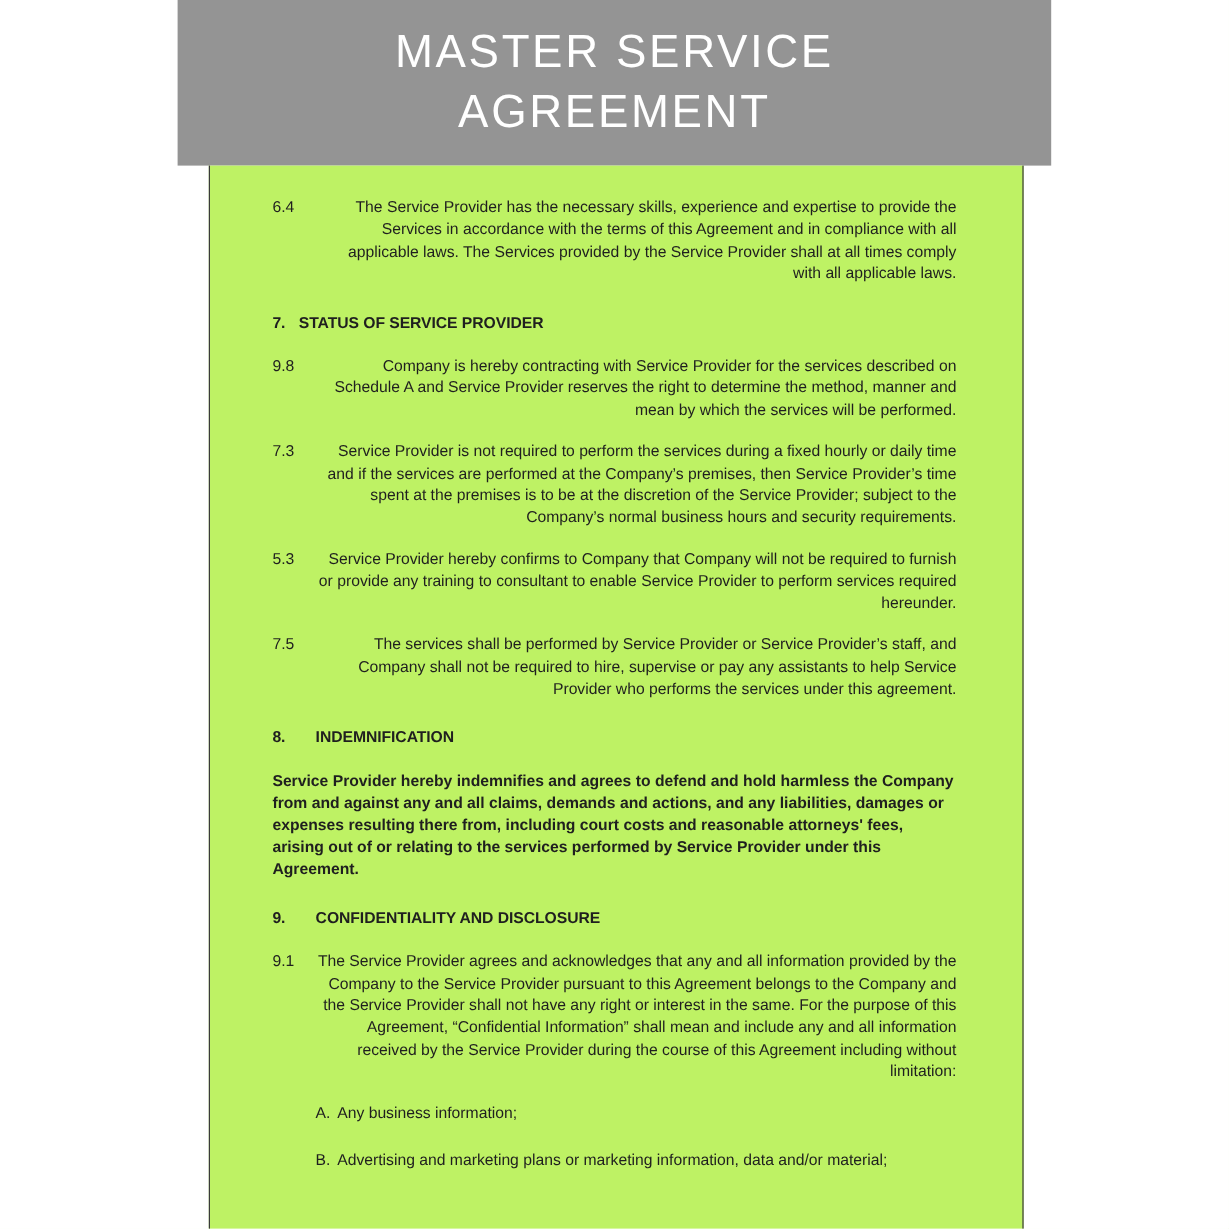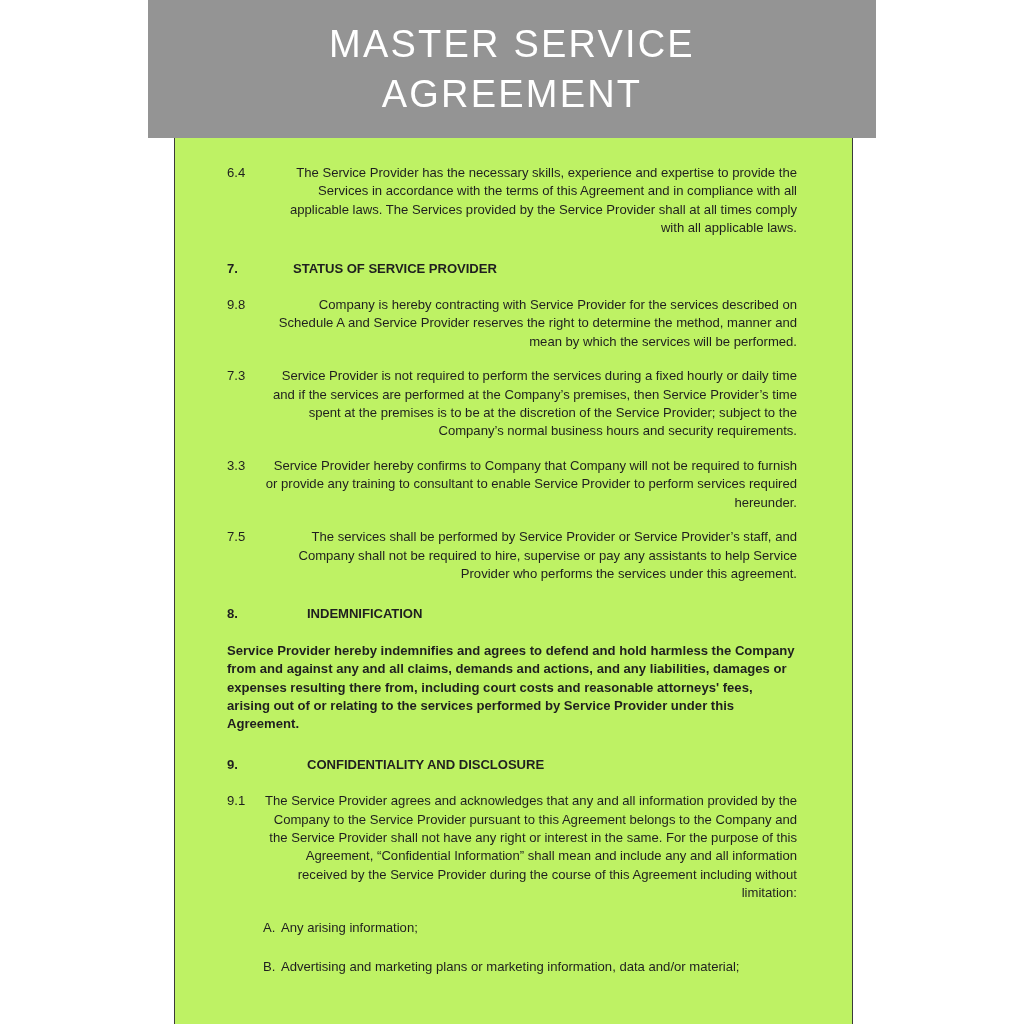--- a/index.html
+++ b/index.html
@@ -100,21 +100,21 @@
     font-weight: bold;
     margin-top: 22px;
     margin-bottom: 18px;
     letter-spacing: -0.05px;
   }
   .section-head .head-num {
     flex: 0 0 auto;
     width: 22px;
   }
   .section-head.wide-gap .head-num { width: 36px; }
-  .section-head .head-title { flex: 1 1 auto; margin-left: 44px; }
+  .section-head .head-title { flex: 1 1 auto; }
 
   
   .plain-para {
     margin-bottom: 16px;
     color: #1f1f1f;
     font-weight: bold;
   }
 
   
   .letter-item {
@@ -151,21 +151,21 @@
         </div>
         <div class="clause">
           <div class="clause-num">9.8</div>
           <div class="clause-text">Company is hereby contracting with Service Provider for the services described on Schedule A and Service Provider reserves the right to determine the method, manner and mean by which the services will be performed.</div>
         </div>
         <div class="clause">
           <div class="clause-num">7.3</div>
           <div class="clause-text">Service Provider is not required to perform the services during a fixed hourly or daily time and if the services are performed at the Company’s premises, then Service Provider’s time spent at the premises is to be at the discretion of the Service Provider; subject to the Company’s normal business hours and security requirements.</div>
         </div>
         <div class="clause">
-          <div class="clause-num">3.3</div>
+          <div class="clause-num">5.3</div>
           <div class="clause-text">Service Provider hereby confirms to Company that Company will not be required to furnish or provide any training to consultant to enable Service Provider to perform services required hereunder.</div>
         </div>
         <div class="clause">
           <div class="clause-num">7.5</div>
           <div class="clause-text">The services shall be performed by Service Provider or Service Provider’s staff, and Company shall not be required to hire, supervise or pay any assistants to help Service Provider who performs the services under this agreement.</div>
         </div>
         <div class="section-head wide-gap">
           <div class="head-num">8.</div>
           <div class="head-title">INDEMNIFICATION</div>
         </div>
@@ -173,21 +173,21 @@
         <div class="section-head wide-gap">
           <div class="head-num">9.</div>
           <div class="head-title">CONFIDENTIALITY AND DISCLOSURE</div>
         </div>
         <div class="clause">
           <div class="clause-num">9.1</div>
           <div class="clause-text">The Service Provider agrees and acknowledges that any and all information provided by the Company to the Service Provider pursuant to this Agreement belongs to the Company and the Service Provider shall not have any right or interest in the same. For the purpose of this Agreement, “Confidential Information” shall mean and include any and all information received by the Service Provider during the course of this Agreement including without limitation:</div>
         </div>
         <div class="letter-item">
           <div class="letter-mark">A.</div>
-          <div class="letter-text">Any arising information;</div>
+          <div class="letter-text">Any business information;</div>
         </div>
         <div class="letter-item">
           <div class="letter-mark">B.</div>
           <div class="letter-text">Advertising and marketing plans or marketing information, data and/or material;</div>
         </div>
       </div>
   </div>
 
 </div>
 

